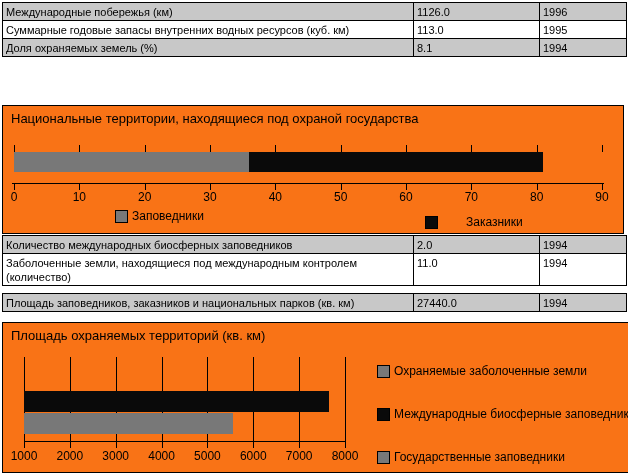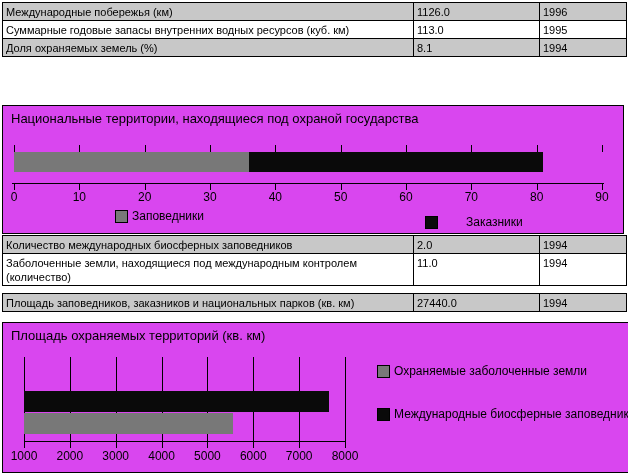--- a/index.html
+++ b/index.html
@@ -2,21 +2,21 @@
 <html><head>
 <meta charset="utf-8">
 <style>
   html,body{margin:0;padding:0;background:#fff;}
   body{width:628px;height:475px;position:relative;font-family:"Liberation Sans",sans-serif;color:#000;overflow:hidden;}
   .abs{position:absolute;}
   table{border-collapse:collapse;table-layout:fixed;position:absolute;left:2px;width:624px;background:#fff;}
   td{border:1px solid #000;font-size:11px;line-height:14px;padding:2px 3px 1px 3px;vertical-align:top;overflow:hidden;white-space:pre-line;}
   tr.gray td{background:#C8C8C8;}
   tr.white td{background:#FFFFFF;}
-  .panel{position:absolute;left:2px;width:620px;border:1px solid #000;background:#d946ef;}
+  .panel{position:absolute;left:2px;width:620px;border:1px solid #000;background:#f97316;}
   .panel-title{position:absolute;left:8px;top:5px;font-size:13px;white-space:nowrap;}
   .tick{position:absolute;width:1px;background:#000;}
   .axisline{position:absolute;height:1px;background:#000;}
   .gridline{position:absolute;width:1px;background:#000;}
   .bar{position:absolute;}
   .axis-label{position:absolute;font-size:12px;transform:translateX(-50%);white-space:nowrap;}
   .legend-item{position:absolute;display:flex;align-items:center;gap:4px;}
   .legend-swatch{width:11px;height:11px;border:1px solid #000;flex:0 0 auto;}
   .legend-label{font-size:12px;white-space:nowrap;}
 </style>
@@ -162,14 +162,18 @@
       <div class="legend-item" style="left: 374px; top: 41px;">
         <div class="legend-swatch" style="background: rgb(120, 120, 120);"></div>
         <div class="legend-label">Охраняемые заболоченные земли</div>
       </div>
       <div class="bar" style="left: 21px; top: 68px; width: 304.95px; height: 21px; background: rgb(10, 10, 10);"></div>
       <div class="legend-item" style="left: 374px; top: 84px;">
         <div class="legend-swatch" style="background: rgb(10, 10, 10);"></div>
         <div class="legend-label">Международные биосферные заповедники</div>
       </div>
       <div class="bar" style="left: 21px; top: 90px; width: 208.65px; height: 21px; background: rgb(120, 120, 120);"></div>
+      <div class="legend-item" style="left: 374px; top: 127px;">
+        <div class="legend-swatch" style="background: rgb(120, 120, 120);"></div>
+        <div class="legend-label">Государственные заповедники</div>
+      </div>
     </div>
 </div>
 
 </body></html>

